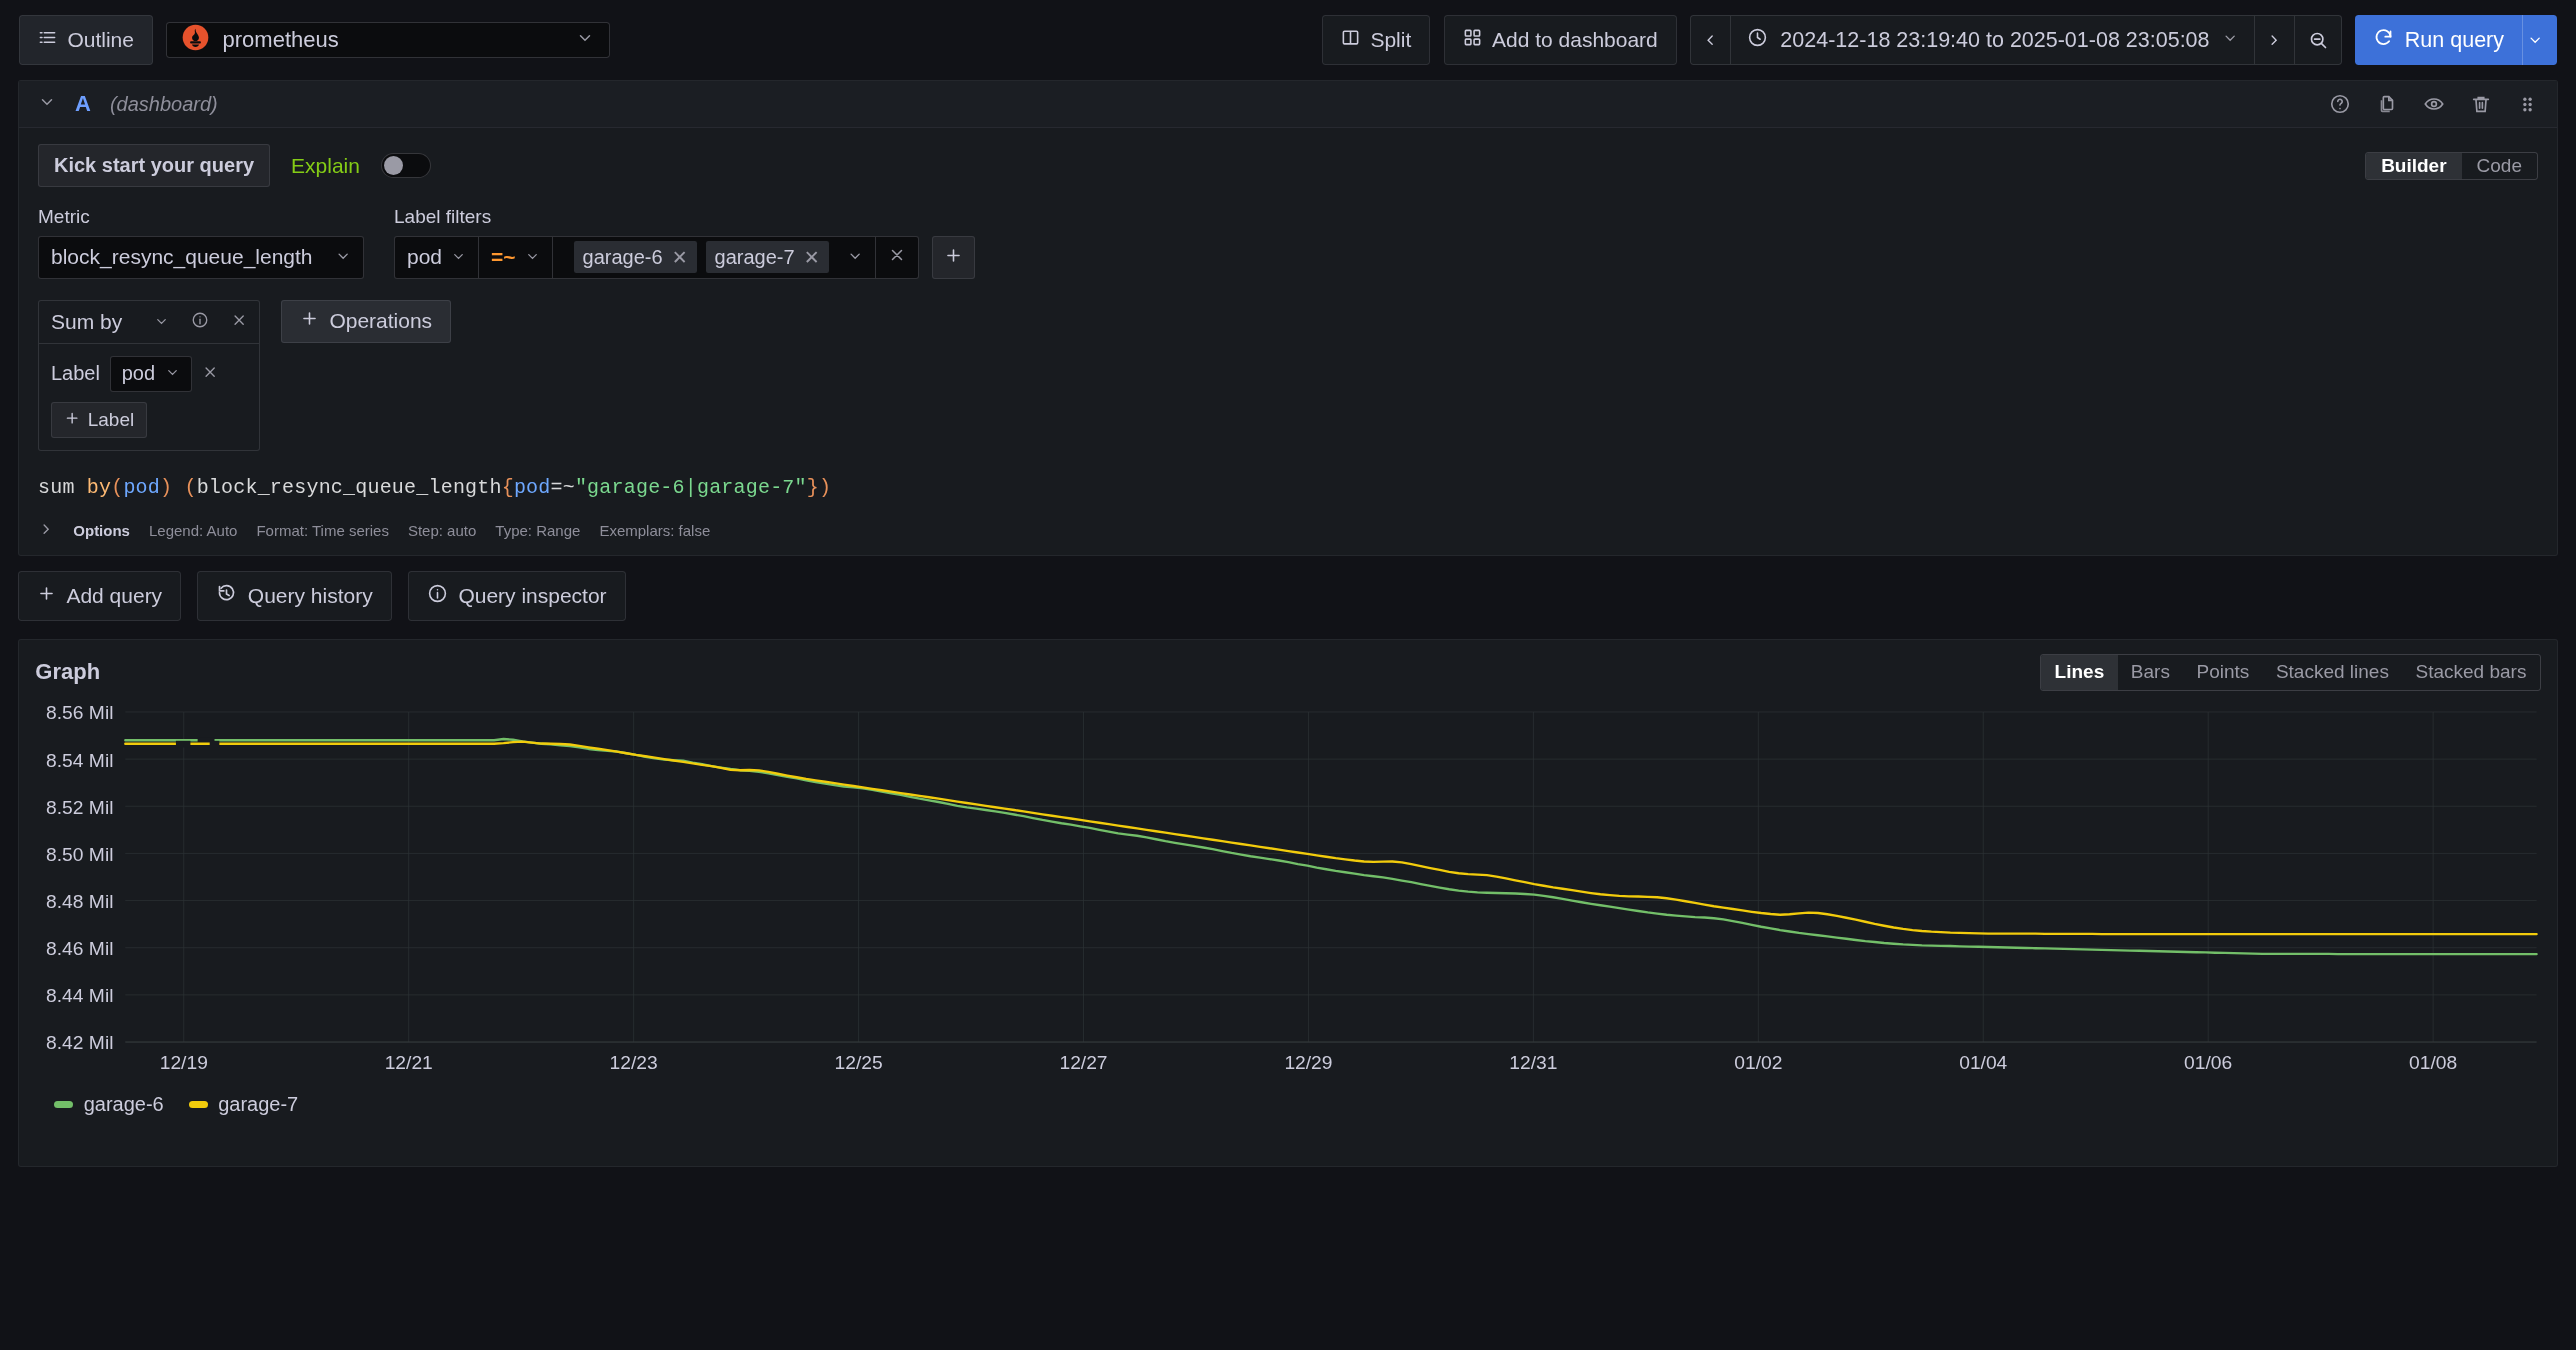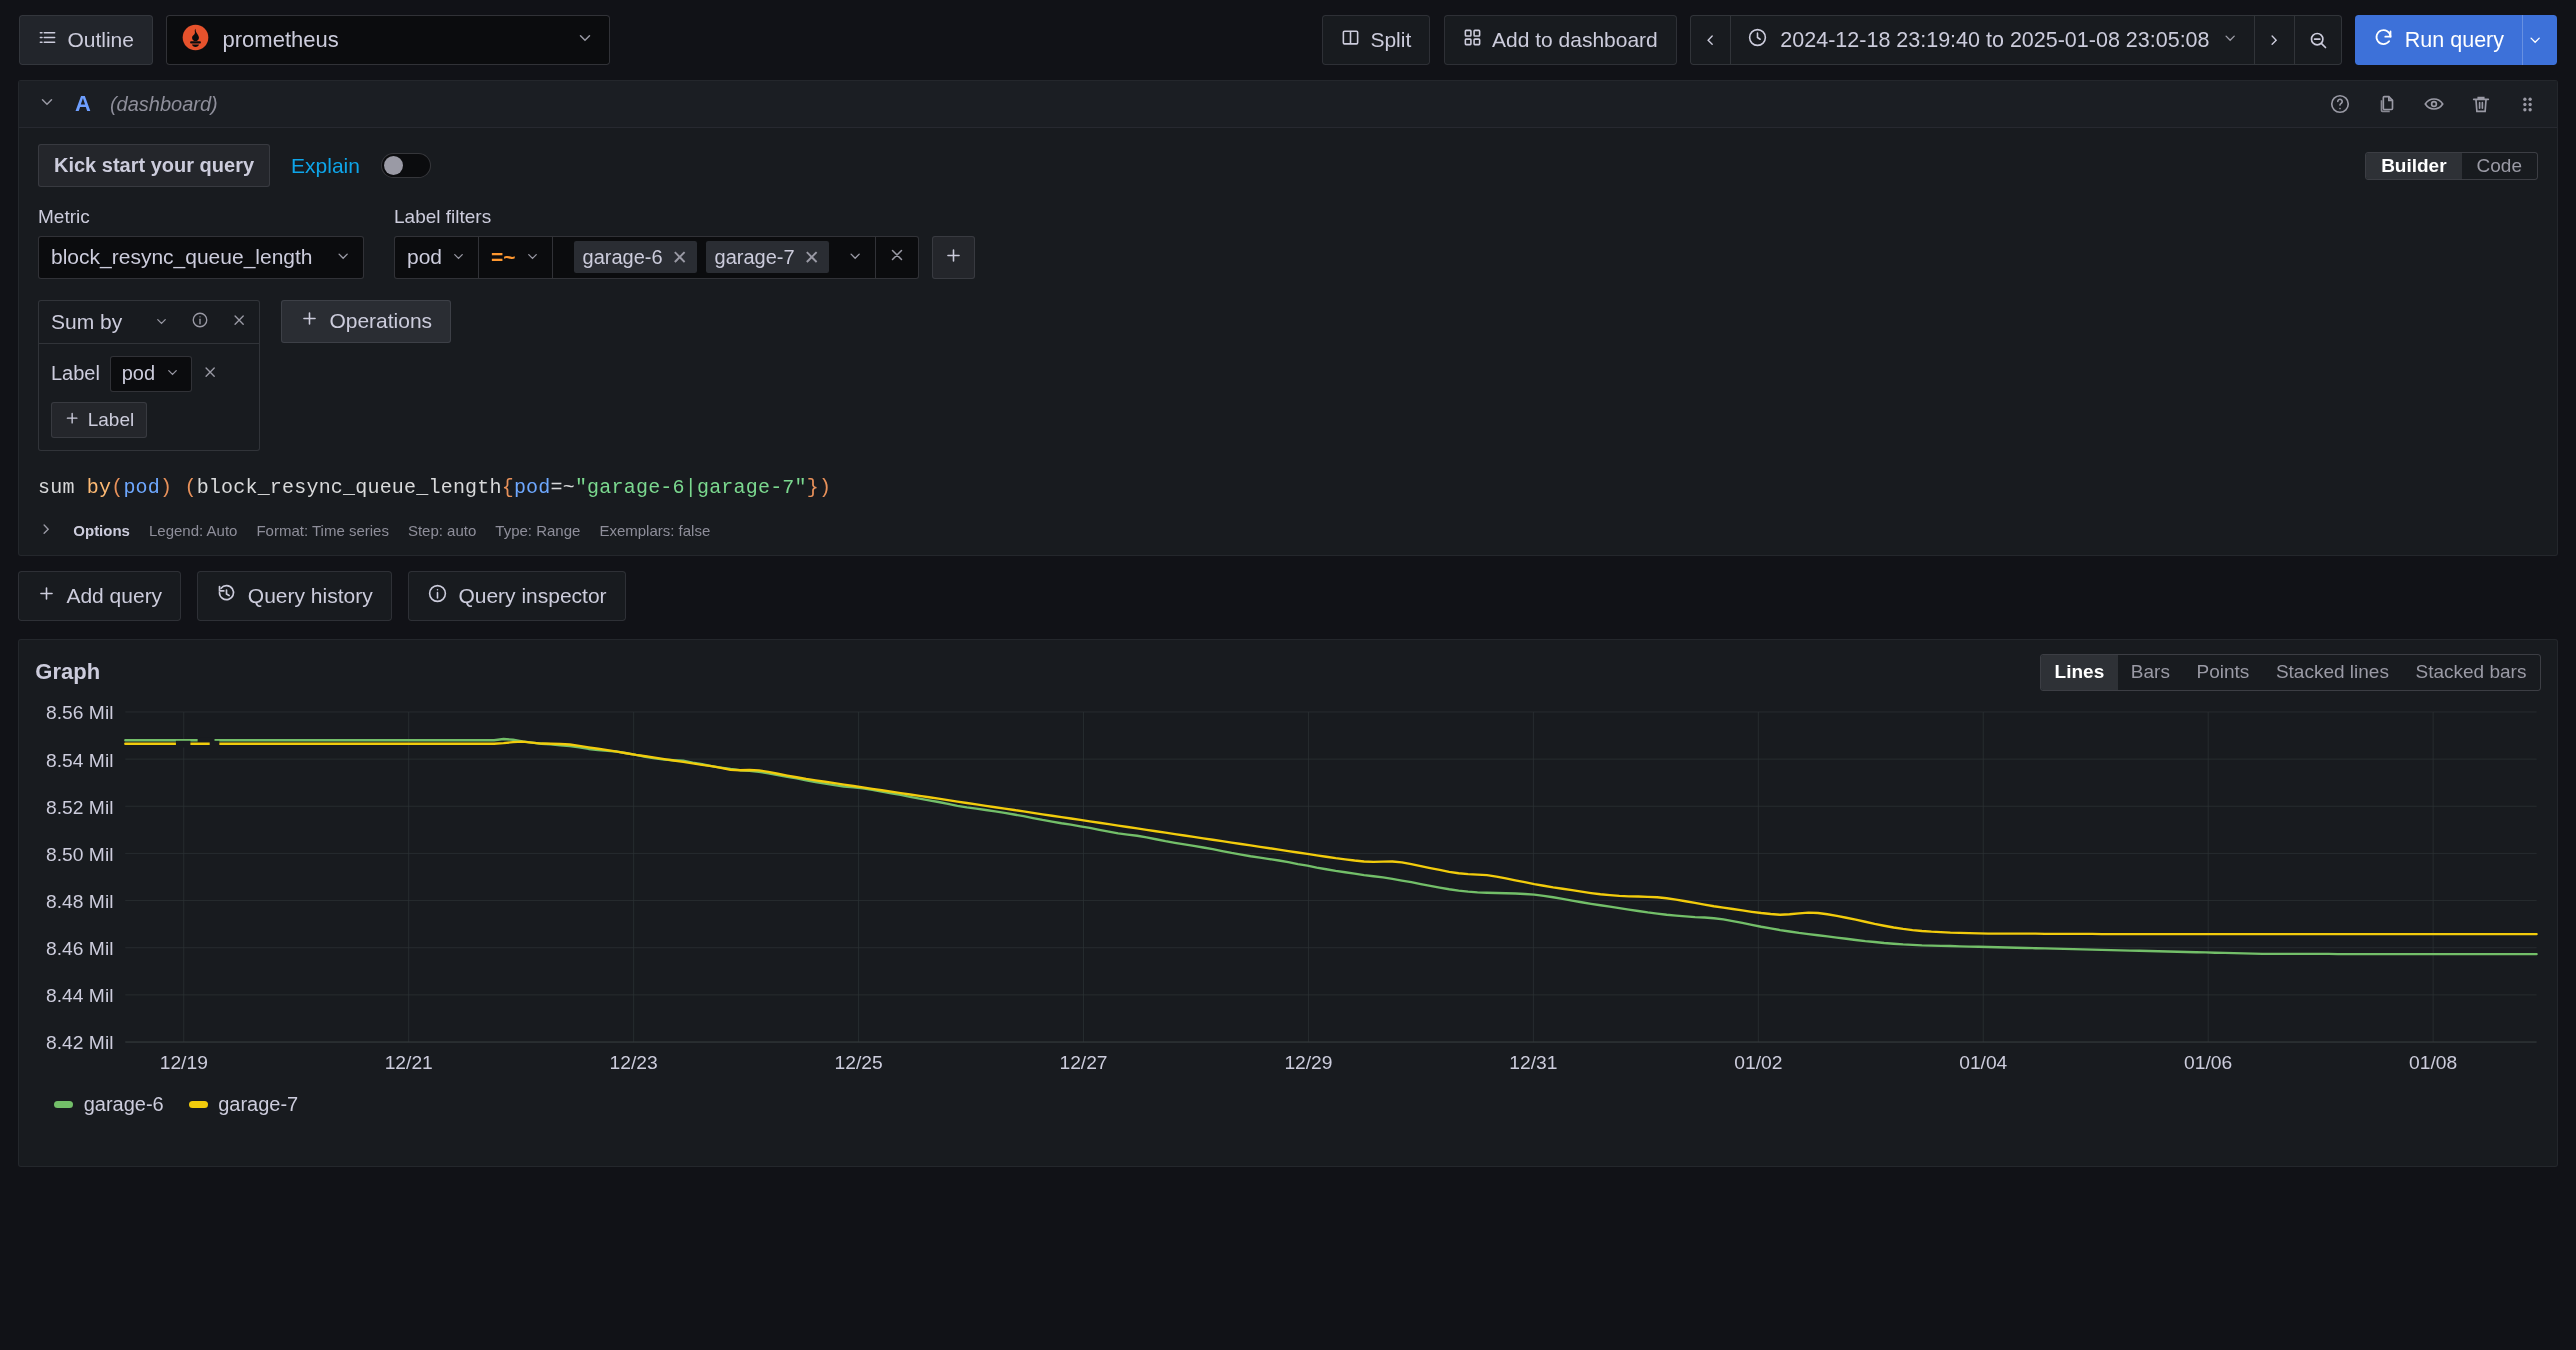--- a/index.html
+++ b/index.html
@@ -35,21 +35,21 @@
     white-space: nowrap;
     cursor: pointer;
   }
   .outline-btn { background: #22252b; border: 0.7px solid rgba(204,204,220,0.10); }
 
   .ds-picker {
     display: flex;
     align-items: center;
     gap: 13.3px;
     width: 444px;
-    height: 50px;
+    height: 36px;
     padding: 0 15px;
     border-radius: 3.7px;
     border: 0.7px solid rgba(204,204,220,0.20);
     background: #0b0c0e;
     cursor: pointer;
   }
   .ds-picker .name { flex: 1; font-size: 22px; color: #ccccdc; }
 
   .spacer { flex: 1; }
 
@@ -109,21 +109,21 @@
 
   .q-body { padding: 16.3px 19px 15px 19px; }
 
   .row1 { display: flex; align-items: center; gap: 21px; }
   .kick {
     height: 43px; padding: 4px 15px;
     display: inline-flex; align-items: center;
     background: #24262b; border: 0.7px solid rgba(204,204,220,0.12);
     border-radius: 3px; font-weight: 700; font-size: 20px; cursor: pointer;
   }
-  .explain-label { color: #0ea5e9; font-size: 21px; }
+  .explain-label { color: #84cc16; font-size: 21px; }
   .toggle {
     width: 50px; height: 25px; border-radius: 12.6px;
     background: #0b0c0e; border: 0.7px solid rgba(204,204,220,0.22);
     position: relative; cursor: pointer;
   }
   .toggle .knob {
     position: absolute; left: 2.2px; top: 2.2px;
     width: 19px; height: 19px; border-radius: 50%;
     background: #9a9aa5;
   }

